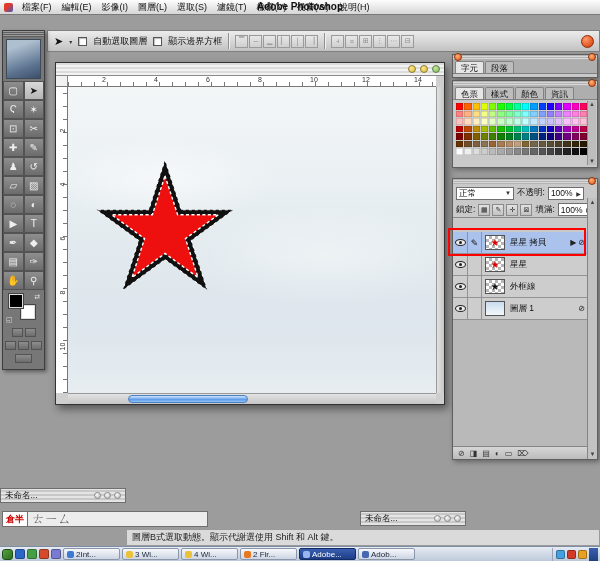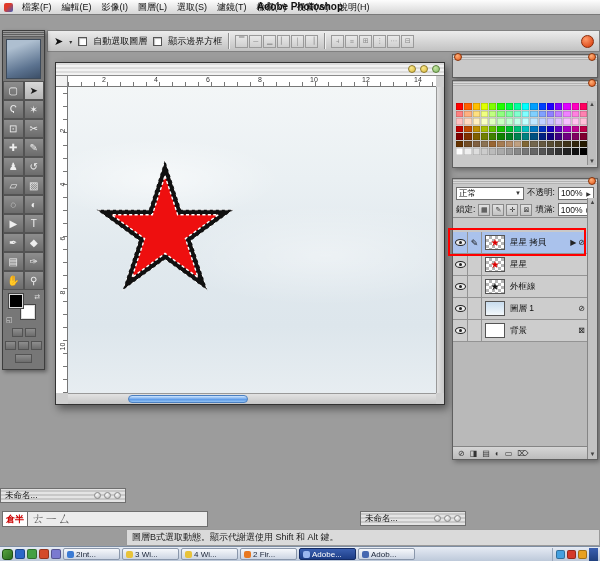--- a/index.html
+++ b/index.html
@@ -69,21 +69,21 @@
   .pal-dot.l{left:1px}.pal-dot.r{right:1px}
   .pal-tabs{display:flex;height:14px;background:#aeaeae;border-bottom:1px solid #808080;padding:1px 2px 0}
   .pal-tab{padding:0 5px;font-size:8.5px;line-height:12px;border:1px solid #828282;border-bottom:none;background:#bdbdbd;margin-right:1px;border-radius:2px 2px 0 0;white-space:nowrap}
   .pal-tab.active{background:#e6e6e6}
   #swatch-grid{position:absolute;left:3px;top:22px;width:131px;display:grid;grid-template-columns:repeat(16,1fr);gap:1px}
   .sw{height:6.5px;box-shadow:inset 0 0 0 0.5px rgba(0,0,0,.25)}
   .pal-scroll{position:absolute;right:1px;top:20px;bottom:2px;width:9px;background:#bdbdbd;border-left:1px solid #8f8f8f;font-size:6px;color:#444;text-align:center;line-height:7px}
   .pal-scroll .dn{position:absolute;bottom:0;left:0;right:0}
 
   .blendrow{display:flex;align-items:center;gap:3px;padding:0 3px;height:18px;background:#c9c9c9}
-  .dropdown{width:68px;height:13px;background:#fff;border:1px solid #6f6f6f;font-size:8.5px;line-height:11px;padding:0 2px;display:flex;justify-content:space-between;align-items:center}
+  .dropdown{width:58px;height:13px;background:#fff;border:1px solid #6f6f6f;font-size:8.5px;line-height:11px;padding:0 2px;display:flex;justify-content:space-between;align-items:center}
   .dd-arrow{font-size:6px;color:#333}
   .small-label{font-size:8.5px;white-space:nowrap}
   .numfield{width:36px;height:13px;background:#fff;border:1px solid #6f6f6f;font-size:8.5px;display:flex;align-items:center;justify-content:space-between;padding:0 2px}
   .lockrow{display:flex;align-items:center;gap:3px;padding:0 3px;height:16px;background:#c9c9c9;border-bottom:1px solid #8a8a8a}
   #lock-icons{display:flex;gap:2px}
   .lock-i{width:12px;height:12px;border:1px solid #8a8a8a;background:linear-gradient(#e2e2e2,#c2c2c2);font-size:7px;display:flex;align-items:center;justify-content:center;color:#333}
 
   #layer-list{position:absolute;left:0;right:10px;top:53px;bottom:13px;background:#b9b9b9;overflow:hidden}
   .lrow{height:22px;display:flex;align-items:center;border-bottom:1px solid #939393;background:#cdcdcd;padding-right:2px}
   .lrow.selected{background:#aac2ec}
@@ -252,26 +252,36 @@
     <div class="hthumb"></div>
   </div>
   <div class="vscroll"></div>
 </div>
 
 <div class="palette" id="pal-char">
   <div class="pal-head">
     <span class="pal-dot l"></span>
     <span class="pal-dot r"></span>
   </div>
+  <div class="pal-tabs">
+      <div class="pal-tab active">字元</div>
+      <div class="pal-tab">段落</div>
+    </div>
 </div>
 
 <div class="palette" id="pal-swatch">
   <div class="pal-head">
     <span class="pal-dot r"></span>
   </div>
+  <div class="pal-tabs">
+      <div class="pal-tab active">色票</div>
+      <div class="pal-tab">樣式</div>
+      <div class="pal-tab">顏色</div>
+      <div class="pal-tab">資訊</div>
+    </div>
   <div id="swatch-grid">
       <div class="sw" style="background: rgb(255, 0, 0);"></div>
       <div class="sw" style="background: rgb(255, 96, 0);"></div>
       <div class="sw" style="background: rgb(255, 191, 0);"></div>
       <div class="sw" style="background: rgb(224, 255, 0);"></div>
       <div class="sw" style="background: rgb(128, 255, 0);"></div>
       <div class="sw" style="background: rgb(32, 255, 0);"></div>
       <div class="sw" style="background: rgb(0, 255, 64);"></div>
       <div class="sw" style="background: rgb(0, 255, 159);"></div>
       <div class="sw" style="background: rgb(0, 255, 255);"></div>
@@ -449,31 +459,20 @@
         <div class="eyebox">
           <div class="eye"></div>
         </div>
         <div class="linkbox"></div>
         <div class="lthumb sky"></div>
         <div class="lname">圖層 1</div>
         <div class="lbadges">
           <span>⊘</span>
         </div>
       </div>
-      <div class="lrow">
-        <div class="eyebox">
-          <div class="eye"></div>
-        </div>
-        <div class="linkbox"></div>
-        <div class="lthumb white"></div>
-        <div class="lname">背景</div>
-        <div class="lbadges">
-          <span>⊠</span>
-        </div>
-      </div>
     </div>
   <div class="pal-foot">
       <span>⊘</span>
       <span>◨</span>
       <span>▤</span>
       <span>◐</span>
       <span>▭</span>
       <span>⌦</span>
     </div>
   <div class="lay-scroll">

